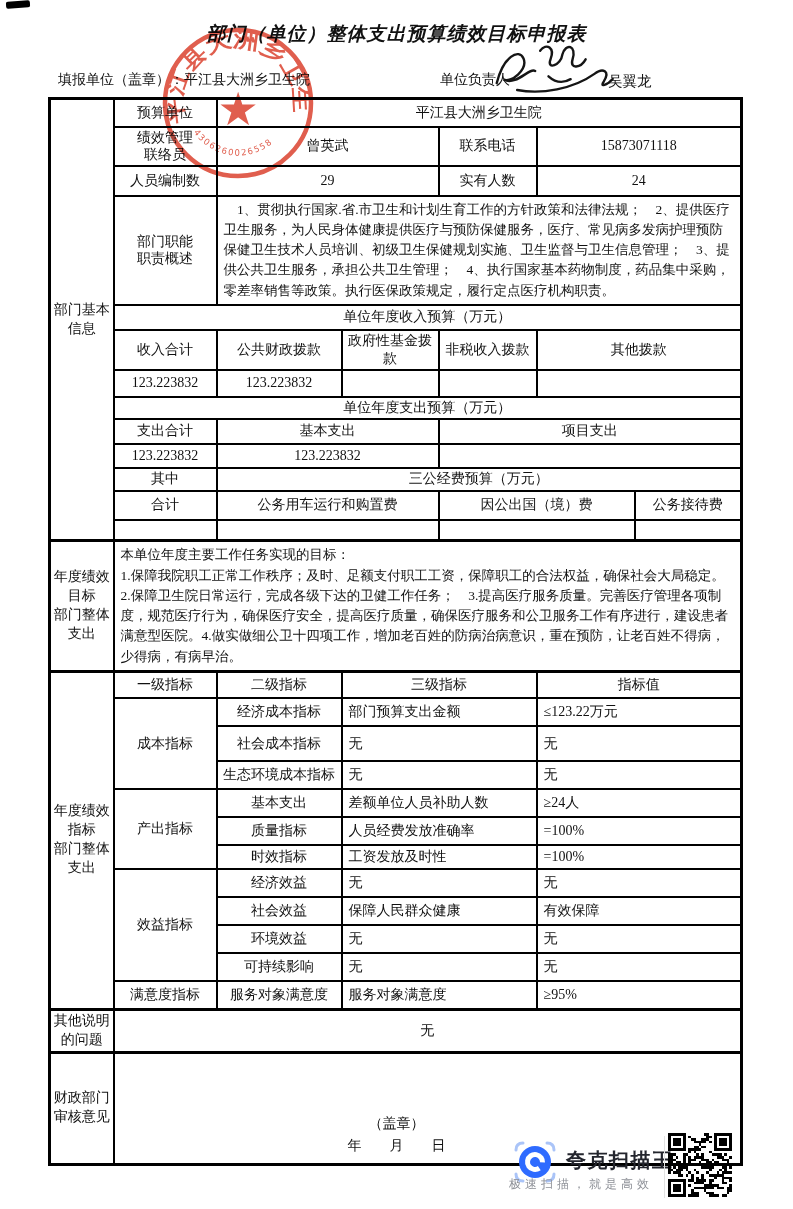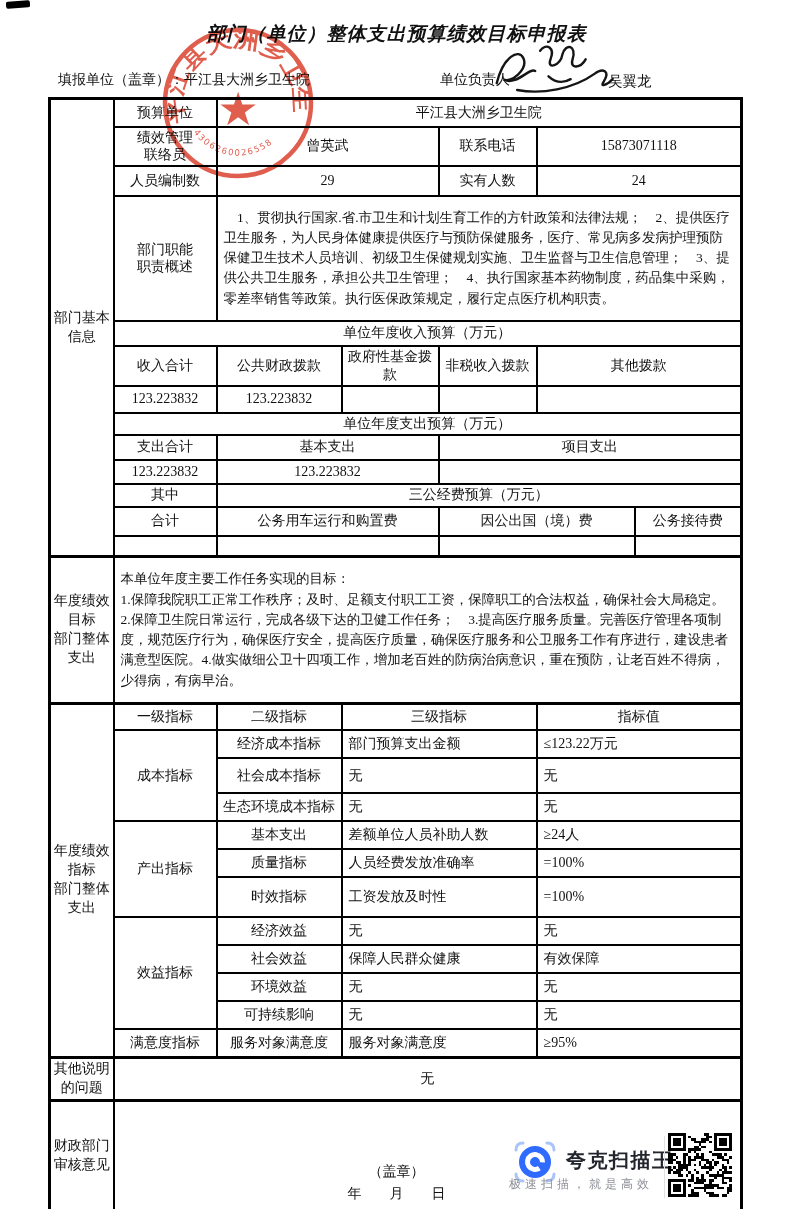--- a/index.html
+++ b/index.html
@@ -17,21 +17,21 @@
   .stamp{left:160px;top:25px;width:160px;height:160px;opacity:.82;mix-blend-mode:multiply;pointer-events:none;}
   .sig{left:488px;top:36px;width:132px;height:62px;}
   
   table.form{position:absolute;left:48px;top:97px;width:692px;border-collapse:collapse;table-layout:fixed;
              font-size:14px;}
   table.form{border:3px solid #000;}
   td{border:2px solid #000;text-align:center;vertical-align:middle;padding:1px 2px;overflow:hidden;}
   td.l{text-align:left;padding-left:6px;}
   td.b{font-weight:normal;margin-left:23px;}
   .pre{white-space:pre-line;line-height:1.25;}
-  td.txt{font-size:13.5px;line-height:1.5;text-align:left;vertical-align:top;padding:11px 6px;}
+  td.txt{font-size:13.5px;line-height:1.5;text-align:left;vertical-align:top;padding:3px 6px;}
   tr.sec td{border-top:3px solid #000;}
   td.seccell{font-size:14px;line-height:1.35;}
   .sealbox{display:flex;flex-direction:column;justify-content:flex-end;height:106px;
            padding-left:130px;padding-bottom:4px;box-sizing:border-box;}
   .sealbox div{text-align:center;width:300px;line-height:1.6;white-space:pre;}
   
   .brandname{left:566px;top:1147px;font-size:20px;font-weight:bold;letter-spacing:1.5px;color:#23252d;
              font-family:"Liberation Sans","DejaVu Sans",sans-serif;}
   .tagline{left:509px;top:1176px;font-size:12px;letter-spacing:4px;color:#8d9097;
            font-family:"Liberation Sans","DejaVu Sans",sans-serif;}
@@ -183,21 +183,21 @@
       <td rowspan="3">产出指标</td>
       <td>基本支出</td>
       <td colspan="2" class="l">差额单位人员补助人数</td>
       <td colspan="2" class="l">≥24人</td>
     </tr>
     <tr style="height:28px">
       <td>质量指标</td>
       <td colspan="2" class="l">人员经费发放准确率</td>
       <td colspan="2" class="l">=100%</td>
     </tr>
-    <tr style="height:40px">
+    <tr style="height:24px">
       <td>时效指标</td>
       <td colspan="2" class="l">工资发放及时性</td>
       <td colspan="2" class="l">=100%</td>
     </tr>
     <tr style="height:28px">
       <td rowspan="4">效益指标</td>
       <td>经济效益</td>
       <td colspan="2" class="l">无</td>
       <td colspan="2" class="l">无</td>
     </tr>

